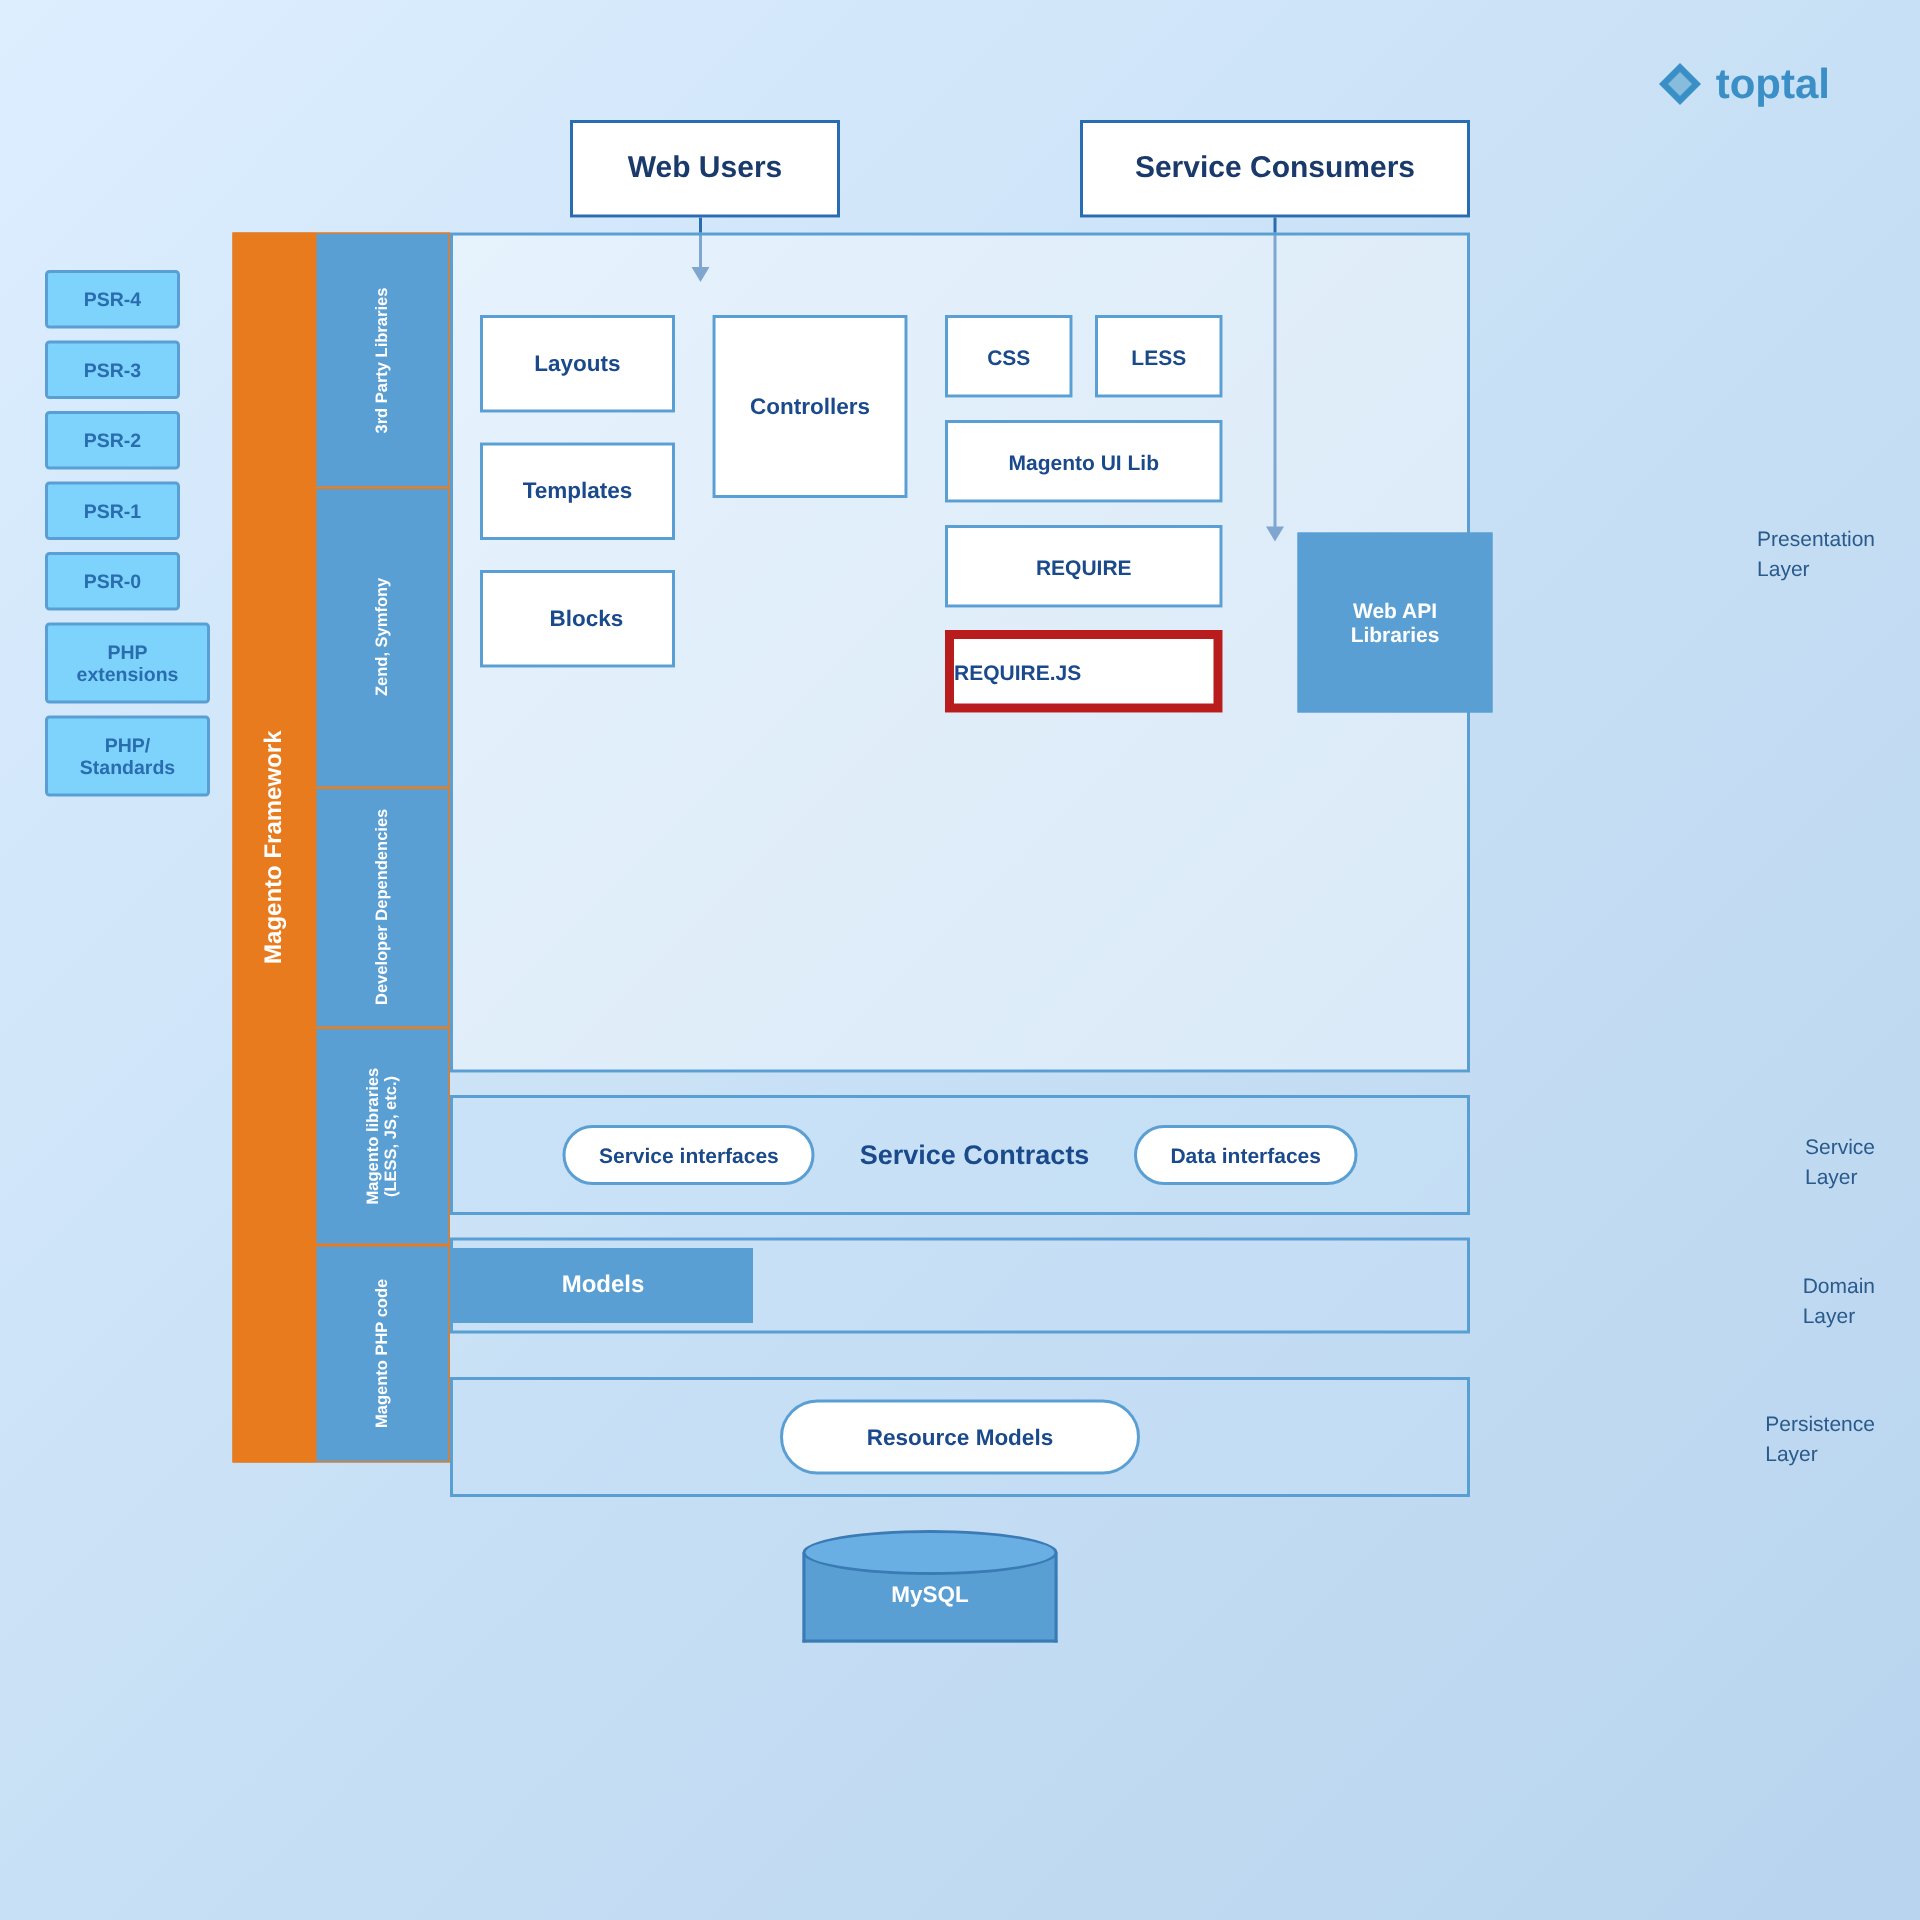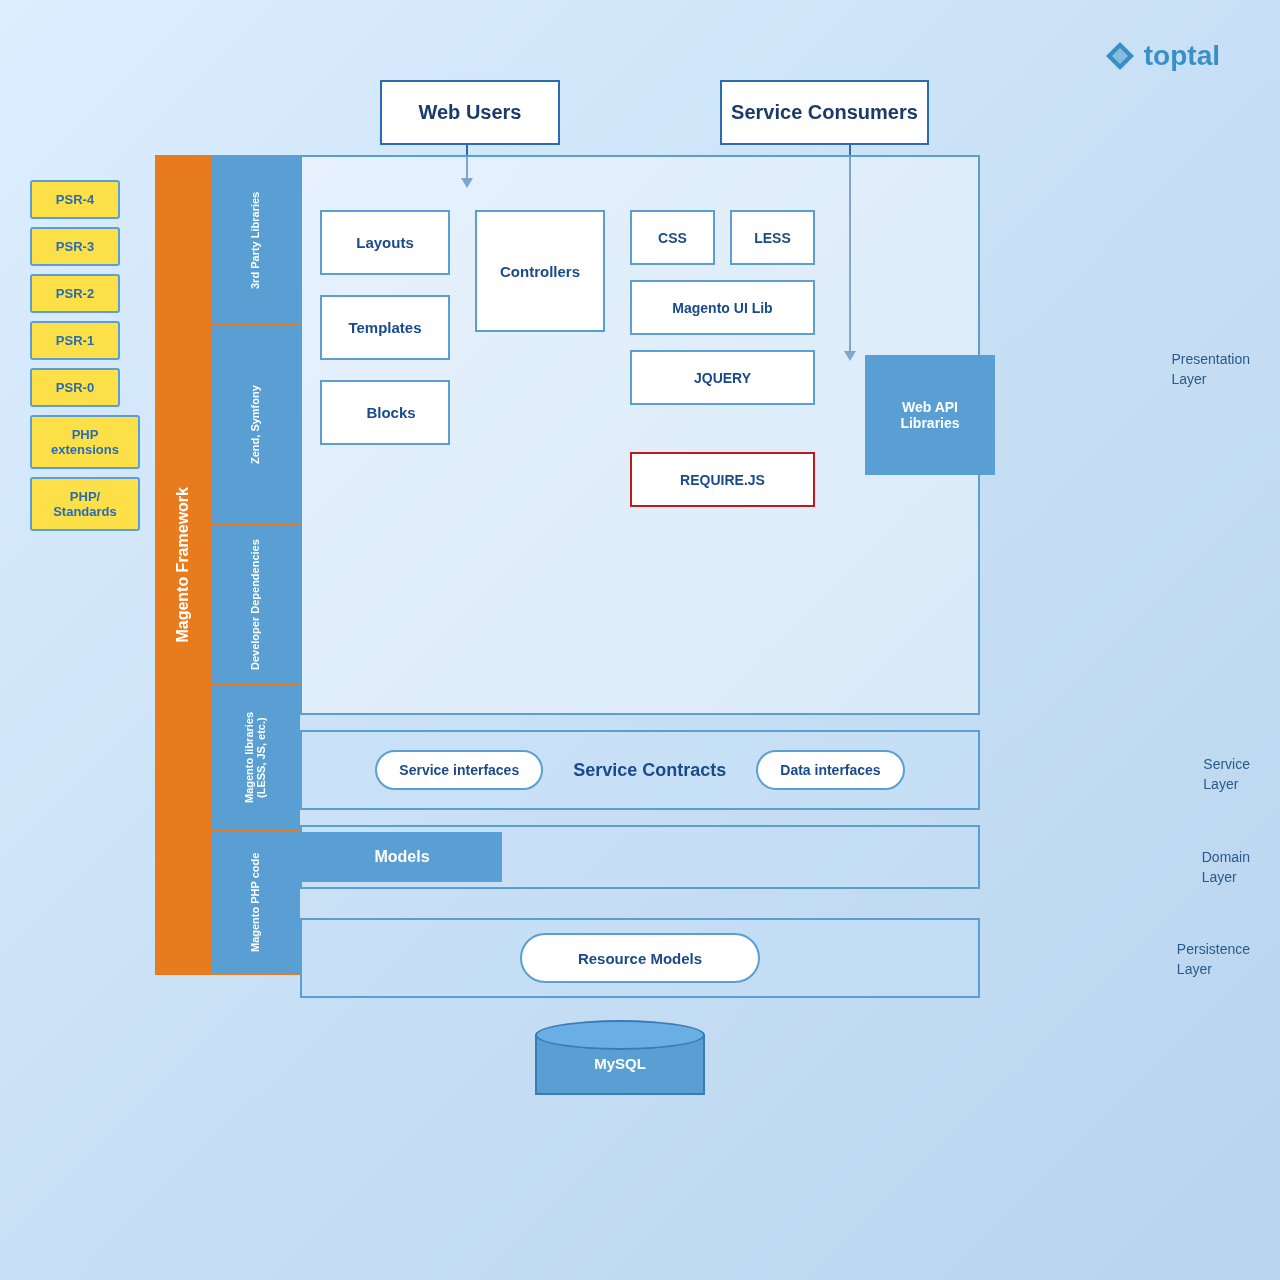--- a/index.html
+++ b/index.html
@@ -30,21 +30,21 @@
       left: 30px;
       top: 180px;
       display: flex;
       flex-direction: column;
       gap: 8px;
     }
     .psr-box {
       width: 90px;
       padding: 10px 6px;
       border: 2px solid #5a9fd4;
-      background: #fde047;
+      background: #7dd3fc;
       color: #2a6cb0;
       font-size: 13px;
       font-weight: bold;
       text-align: center;
       border-radius: 3px;
     }
     .psr-wide {
       width: 110px;
     }
 
@@ -126,21 +126,21 @@
       justify-content: center;
       font-size: 20px;
       font-weight: bold;
       color: #1a3a6b;
     }
 
     .service-consumers-box {
       position: absolute;
       left: 720px;
       top: 80px;
-      width: 209px;
+      width: 260px;
       height: 65px;
       border: 2px solid #2a6cb0;
       background: white;
       display: flex;
       align-items: center;
       justify-content: center;
       font-size: 20px;
       font-weight: bold;
       color: #1a3a6b;
     }
@@ -290,29 +290,28 @@
       font-size: 14px;
       color: #1a4a8b;
       font-weight: bold;
     }
     .requirejs-box {
       position: absolute;
       left: 630px;
       top: 420px;
       width: 185px;
       height: 55px;
-      border: 2px solid #b91c1c;
-      background: white;
-      display: flex;
-      align-items: center;
-      justify-content: center;
-      font-size: 14px;
-      color: #1a4a8b;
-      font-weight: bold;
-      margin-top: 32px;
+      border: 6px solid #b91c1c;
+      background: white;
+      display: flex;
+      align-items: center;
+      justify-content: flex-start;
+      font-size: 14px;
+      color: #1a4a8b;
+      font-weight: bold;
     }
 
     
     .web-api-box {
       position: absolute;
       left: 865px;
       top: 355px;
       width: 130px;
       height: 120px;
       border: 2px solid #5a9fd4;
@@ -602,21 +601,21 @@
 <div class="css-box">
   <span>CSS</span>
 </div>
 <div class="less-box">
   <span>LESS</span>
 </div>
 <div class="magento-ui-box">
   <span>Magento UI Lib</span>
 </div>
 <div class="jquery-box">
-  <span>JQUERY</span>
+  <span>REQUIRE</span>
 </div>
 <div class="requirejs-box">
   <span>REQUIRE.JS</span>
 </div>
 
 <div class="web-api-box">
   <span style="white-space:pre;text-align:center;">Web API
 Libraries</span>
 </div>
 

